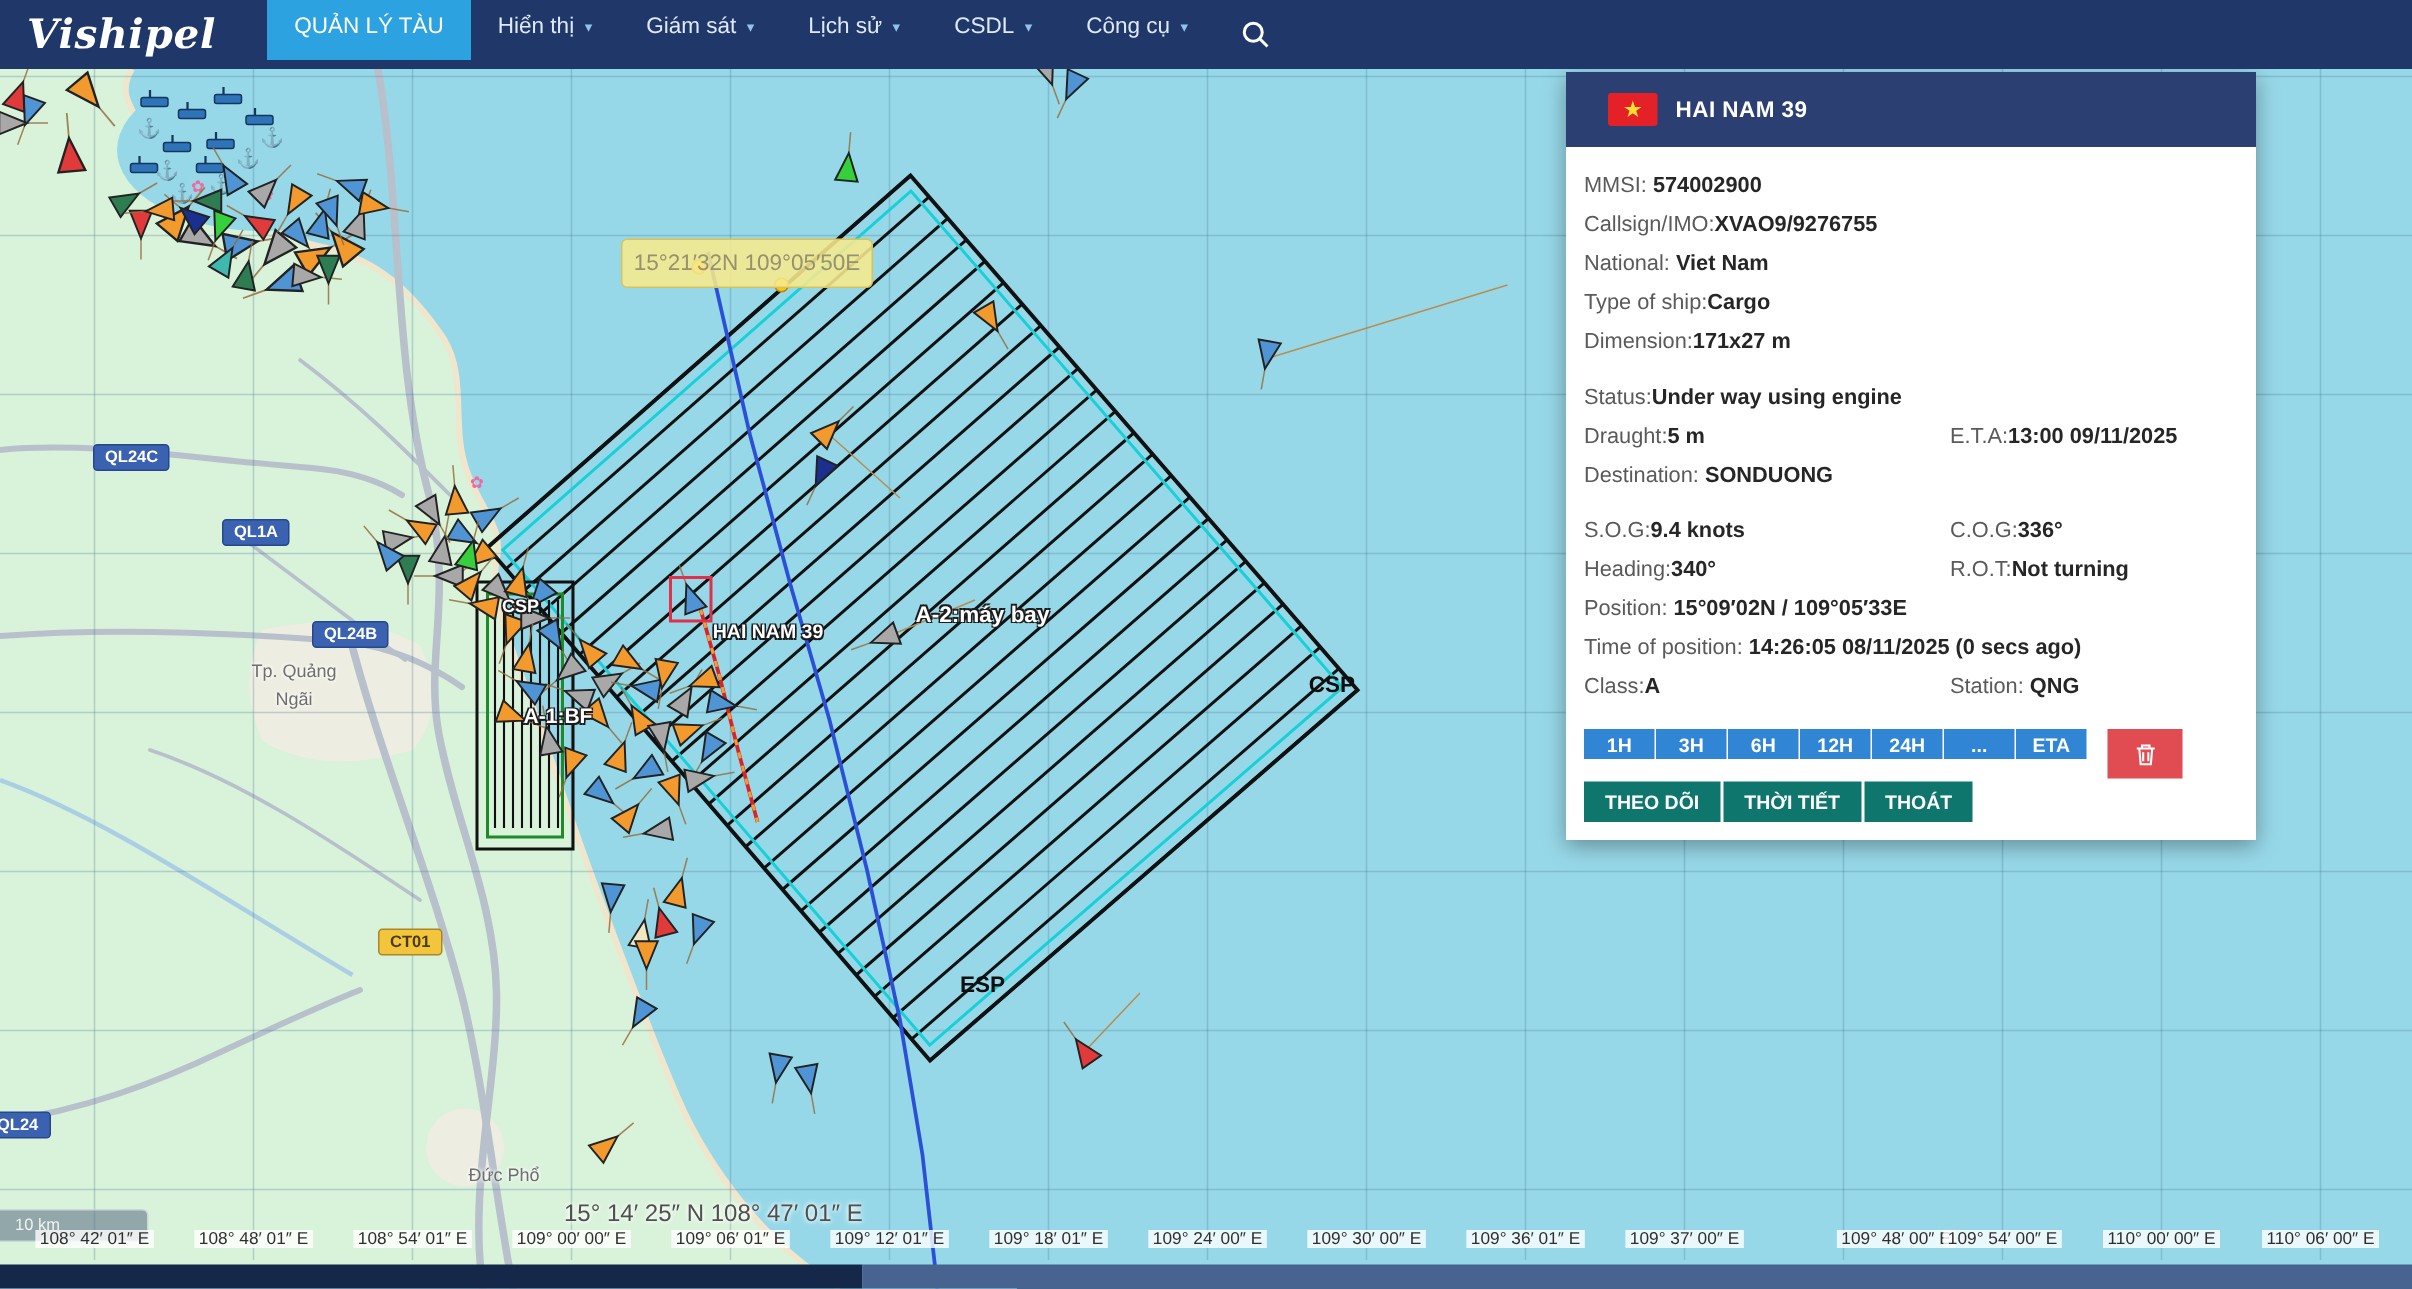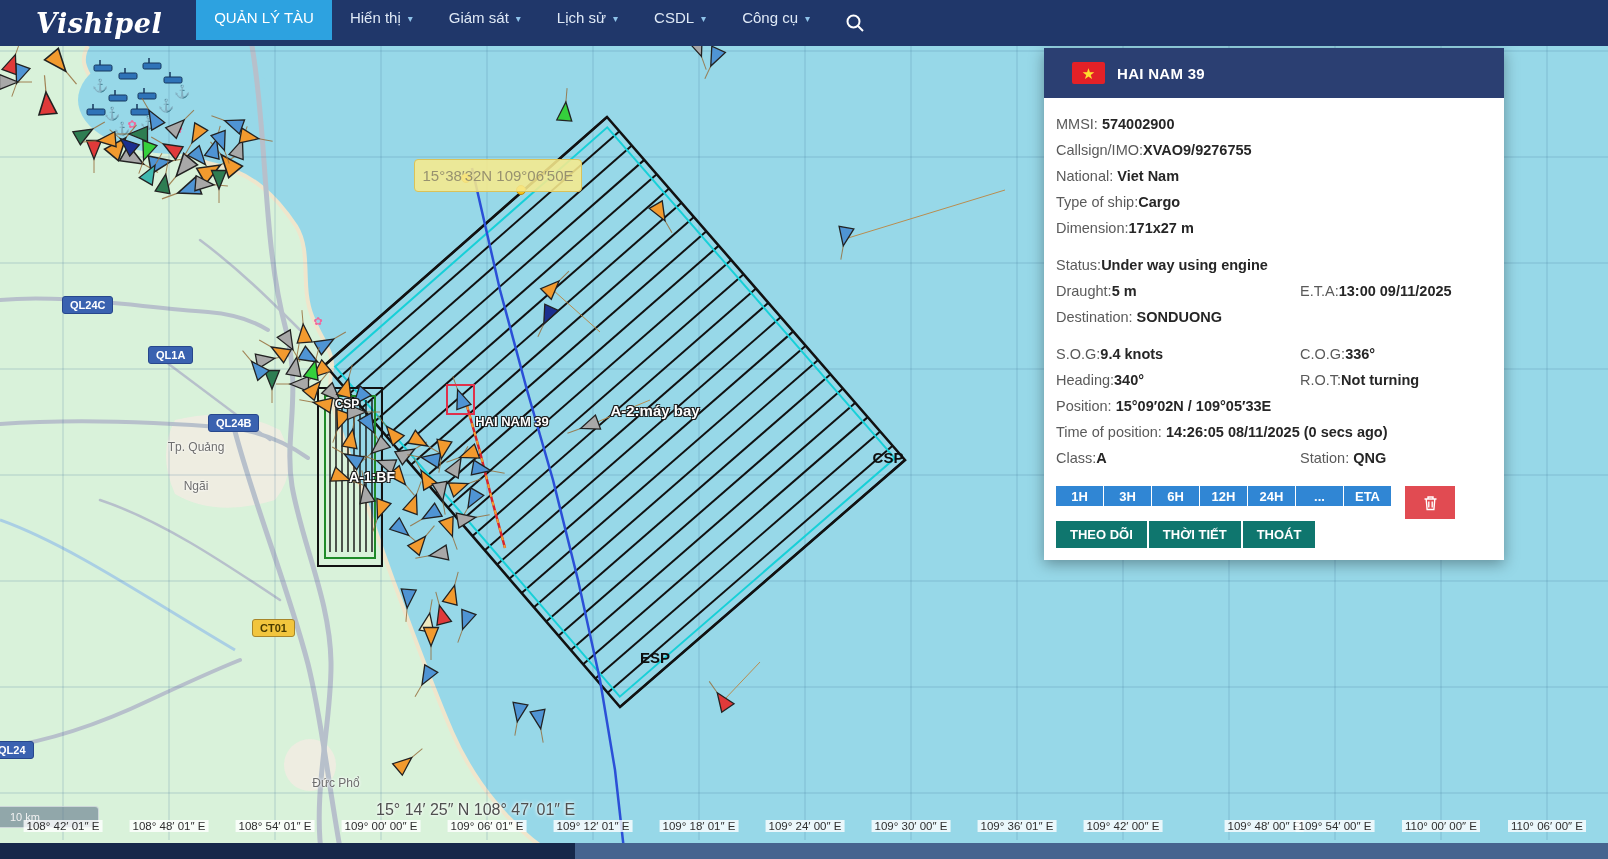--- a/index.html
+++ b/index.html
@@ -3,21 +3,21 @@
 <meta charset="utf-8">
 <style>
   html,body{margin:0;padding:0}
   body{width:1608px;height:859px;overflow:hidden;position:relative;
        background:#97d8e8;font-family:"Liberation Sans",sans-serif;}
 
   
   .navbar{position:absolute;top:0;left:0;width:1608px;height:46px;background:#20376a;
           display:flex;align-items:center;z-index:60;}
   .brand{font-family:"DejaVu Serif",serif;font-style:italic;font-weight:bold;font-size:27px;
-         color:#ffffff;padding:0 34px 0 36px;letter-spacing:.5px;}
+         color:#ffffff;padding:0 34px 0 18px;letter-spacing:.5px;}
   .nav-item{height:46px;display:flex;align-items:center;gap:7px;padding:0 18px;
             color:#dfe9f6;font-size:15px;cursor:pointer;white-space:nowrap;}
   .nav-item.active{background:#2da2e0;color:#fff;}
   .chev{font-size:10px;color:#8fc3ea;margin-top:2px;}
   .searchbtn{margin-left:16px;display:flex;align-items:center;cursor:pointer;}
 
   
   #map{position:absolute;left:0;top:0;width:1608px;height:859px;}
   #mapsvg{position:absolute;left:0;top:0;}
 
@@ -604,44 +604,44 @@
   </svg>
 
   <div id="overlay">
       <div class="mlabel white" style="left: 655px; top: 410px; font-size: 15px;">A-2:máy bay</div>
       <div class="mlabel white" style="left: 512px; top: 421px; font-size: 13px;">HAI NAM 39</div>
       <div class="mlabel white" style="left: 372px; top: 477px; font-size: 14px;">A-1:BF</div>
       <div class="mlabel white" style="left: 347px; top: 404px; font-size: 12px;">CSP</div>
       <div class="mlabel black" style="left: 888px; top: 457px; font-size: 15px;">CSP</div>
       <div class="mlabel black" style="left: 655px; top: 657px; font-size: 15px;">ESP</div>
       <div class="place" style="left: 196px; top: 447px;">Tp. Quảng</div>
-      <div class="place" style="left: 196px; top: 486px;">Ngãi</div>
+      <div class="place" style="left: 196px; top: 466px;">Ngãi</div>
       <div class="place" style="left: 336px; top: 783px;">Đức Phổ</div>
       <div class="badge blue" style="left: 62px; top: 296px;">QL24C</div>
       <div class="badge blue" style="left: 148px; top: 346px;">QL1A</div>
       <div class="badge blue" style="left: 208px; top: 414px;">QL24B</div>
       <div class="badge blue" style="left: -10px; top: 741px;">QL24</div>
       <div class="badge yellow" style="left: 252px; top: 619px;">CT01</div>
     </div>
 
-  <div class="coord-tip">15°38′32N 109°06′50E</div>
+  <div class="coord-tip">15°21′32N 109°05′50E</div>
   <div class="scalebar">10 km</div>
   <div class="cursorpos">15° 14′ 25″ N 108° 47′ 01″ E</div>
   <div id="lon-labels">
       <div class="lonlabel" style="left: 63px;">108° 42′ 01″ E</div>
       <div class="lonlabel" style="left: 169px;">108° 48′ 01″ E</div>
       <div class="lonlabel" style="left: 275px;">108° 54′ 01″ E</div>
       <div class="lonlabel" style="left: 381px;">109° 00′ 00″ E</div>
       <div class="lonlabel" style="left: 487px;">109° 06′ 01″ E</div>
       <div class="lonlabel" style="left: 593px;">109° 12′ 01″ E</div>
       <div class="lonlabel" style="left: 699px;">109° 18′ 01″ E</div>
       <div class="lonlabel" style="left: 805px;">109° 24′ 00″ E</div>
       <div class="lonlabel" style="left: 911px;">109° 30′ 00″ E</div>
       <div class="lonlabel" style="left: 1017px;">109° 36′ 01″ E</div>
-      <div class="lonlabel" style="left: 1123px;">109° 42′ 00″ E</div>
+      <div class="lonlabel" style="left: 1123px;">109° 37′ 00″ E</div>
       <div class="lonlabel" style="left: 1264px;">109° 48′ 00″ E</div>
       <div class="lonlabel" style="left: 1335px;">109° 54′ 00″ E</div>
       <div class="lonlabel" style="left: 1441px;">110° 00′ 00″ E</div>
       <div class="lonlabel" style="left: 1547px;">110° 06′ 00″ E</div>
     </div>
   <div class="strip" style="left:0;width:575px;background:#16284a;"></div>
   <div class="strip" style="left:575px;width:1033px;background:#46648f;"></div>
 </div>
 
 <div class="navbar">

